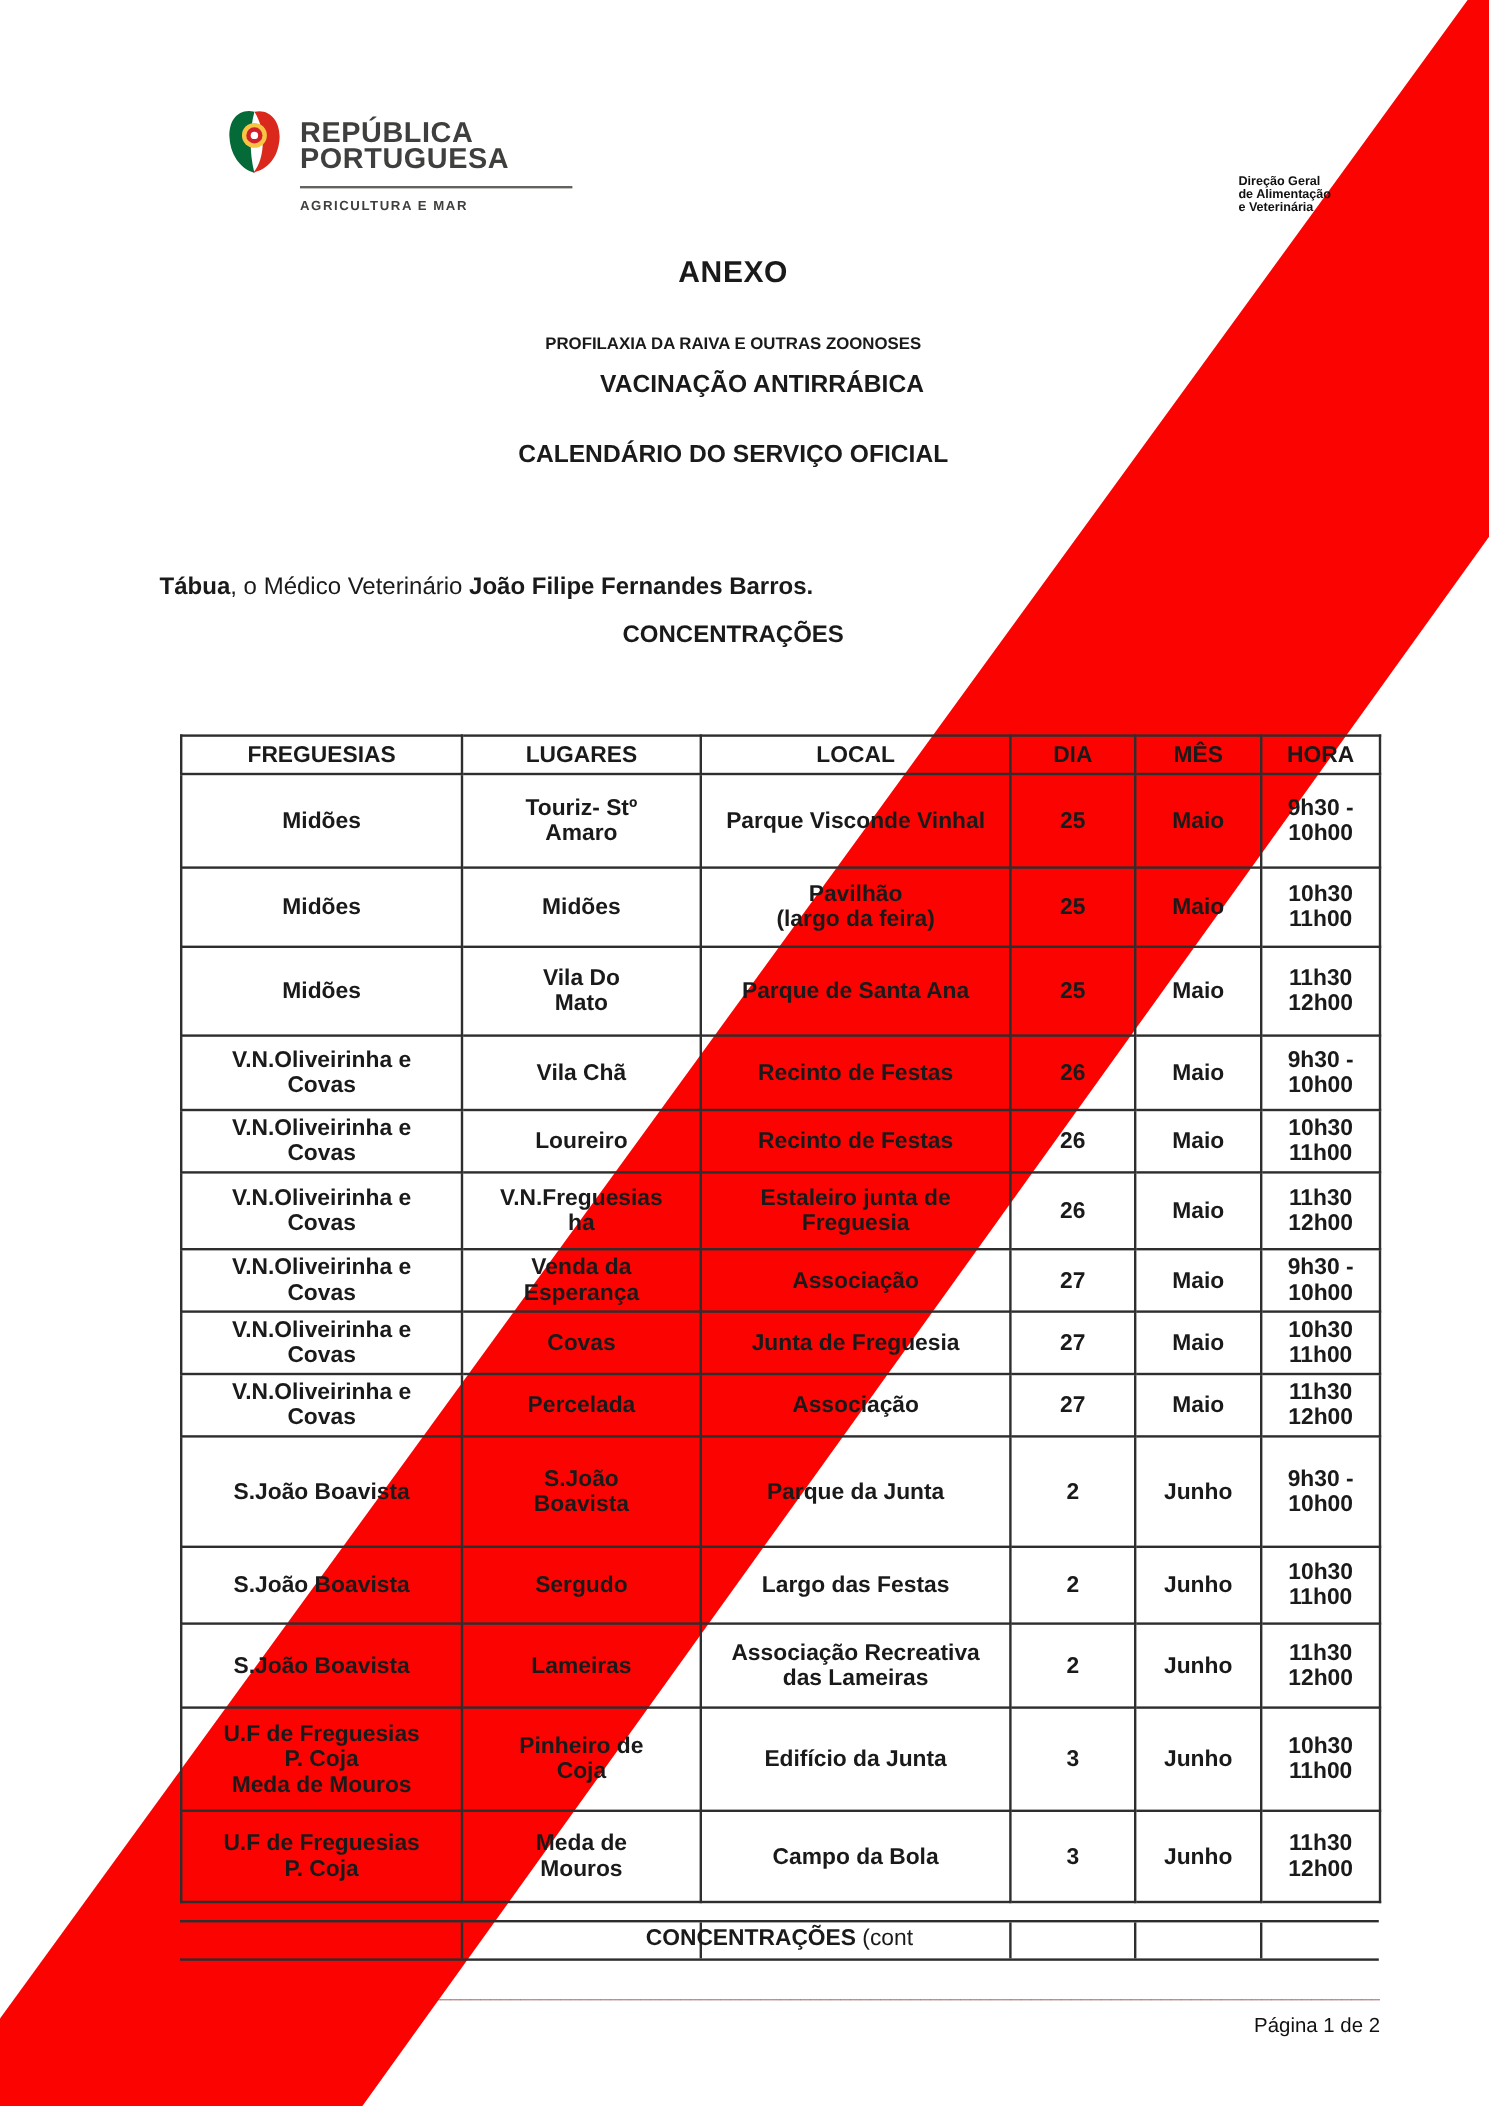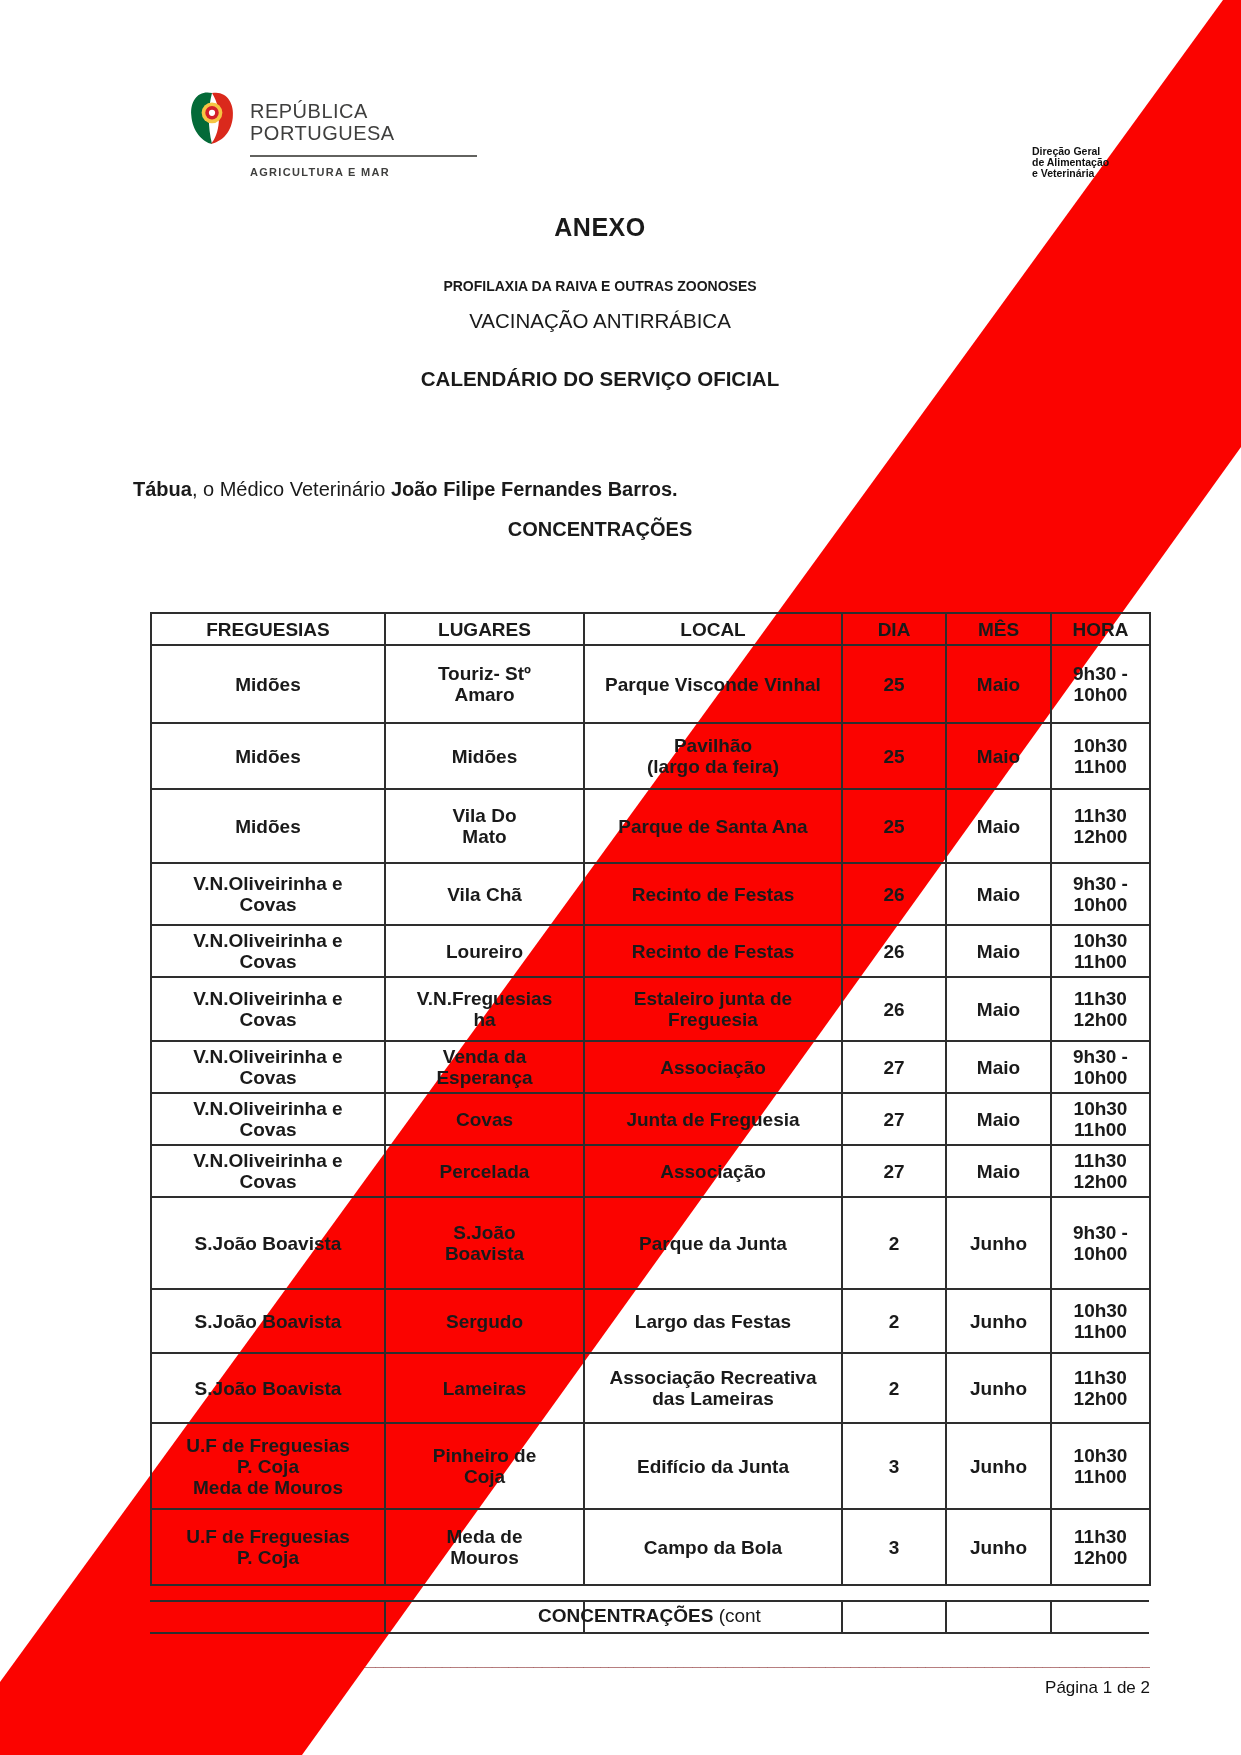--- a/index.html
+++ b/index.html
@@ -4,35 +4,35 @@
 <style>
   html,body{margin:0;padding:0;background:#888;}
   .page{position:relative;width:1241px;height:1755px;background:#ffffff;overflow:hidden;
         font-family:"Liberation Sans",sans-serif;color:#1a1a1a;}
   .band-svg{position:absolute;left:0;top:0;z-index:1;}
   .under-layer{position:absolute;left:0;top:0;width:100%;height:100%;z-index:0;}
   .content{position:absolute;left:0;top:0;width:100%;height:100%;z-index:2;}
   .abs{position:absolute;}
 
   
-  .rp-text{position:absolute;left:250px;top:100px;color:#3f3f3e;font-weight:normal;
-           font-size:20px;line-height:22px;letter-spacing:0.5px;}
+  .rp-text{position:absolute;left:250px;top:100px;color:#3f3f3e;font-weight:bold;
+           font-size:24px;line-height:22px;letter-spacing:0.5px;}
   .rp-divider{position:absolute;left:250px;top:155px;width:227px;height:2px;background:#62625f;}
   .rp-sub{position:absolute;left:250px;top:166px;color:#3f3f3e;font-weight:bold;
           font-size:11px;letter-spacing:1.3px;}
   .dgav{position:absolute;left:962px;top:78px;font-family:"DejaVu Sans",sans-serif;
         font-weight:bold;font-size:72px;line-height:72px;letter-spacing:-6px;}
   .dgav-caption{position:absolute;left:1032px;top:146px;font-size:10.5px;font-weight:bold;
         line-height:11px;color:#111;white-space:pre-line;}
 
   
-  .centerline{position:absolute;left:5px;width:1190px;text-align:center;}
+  .centerline{position:absolute;left:16px;width:1190px;text-align:center;}
   .t-anexo{top:213px;font-size:25px;font-weight:bold;letter-spacing:0.5px;}
   .t-sub1{top:278px;font-size:14px;font-weight:bold;}
-  .t-sub2{top:309px;font-size:20.5px;font-weight:normal;}
+  .t-sub2{top:309px;font-size:20.5px;font-weight:bold;margin-left:24px;}
   .t-sub3{top:367px;font-size:20.5px;font-weight:bold;}
   .t-conc{top:518px;font-size:20px;font-weight:bold;}
   .t-taxa{top:572px;font-size:20px;font-weight:normal;}
 
   
   .para1{position:absolute;left:133px;top:430px;font-size:20px;}
   .para2{position:absolute;left:133px;top:478px;font-size:20px;}
 
   
   .cal-table{position:absolute;left:150px;top:612px;border-collapse:collapse;

